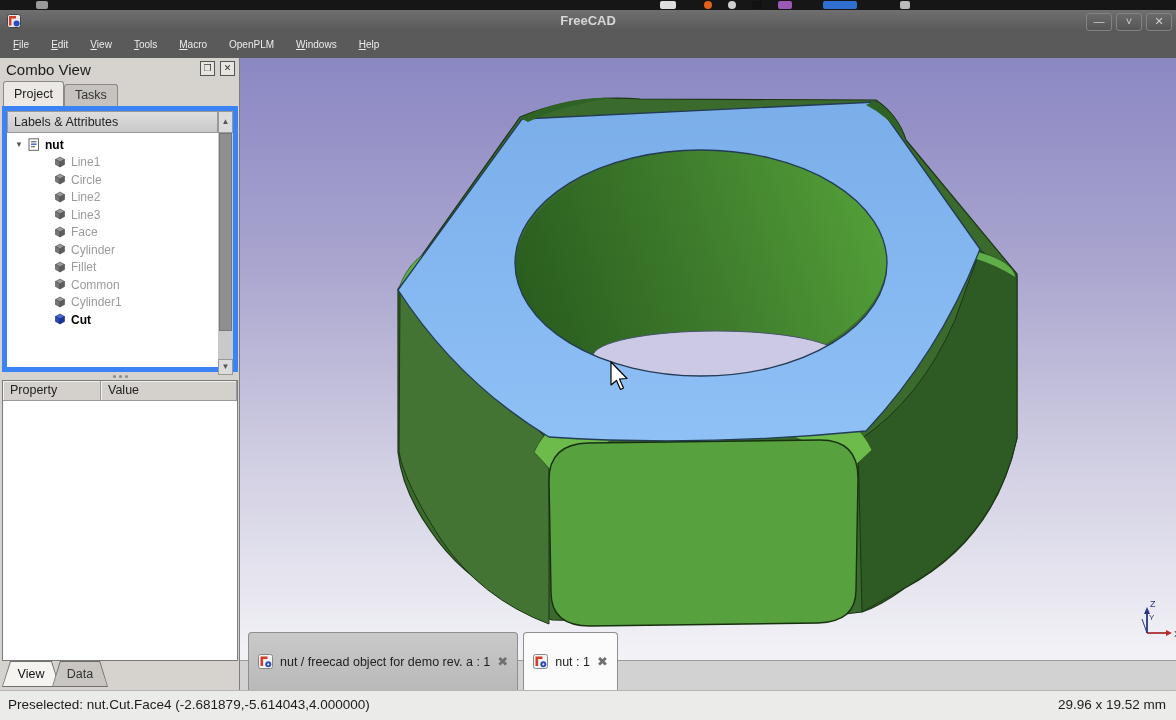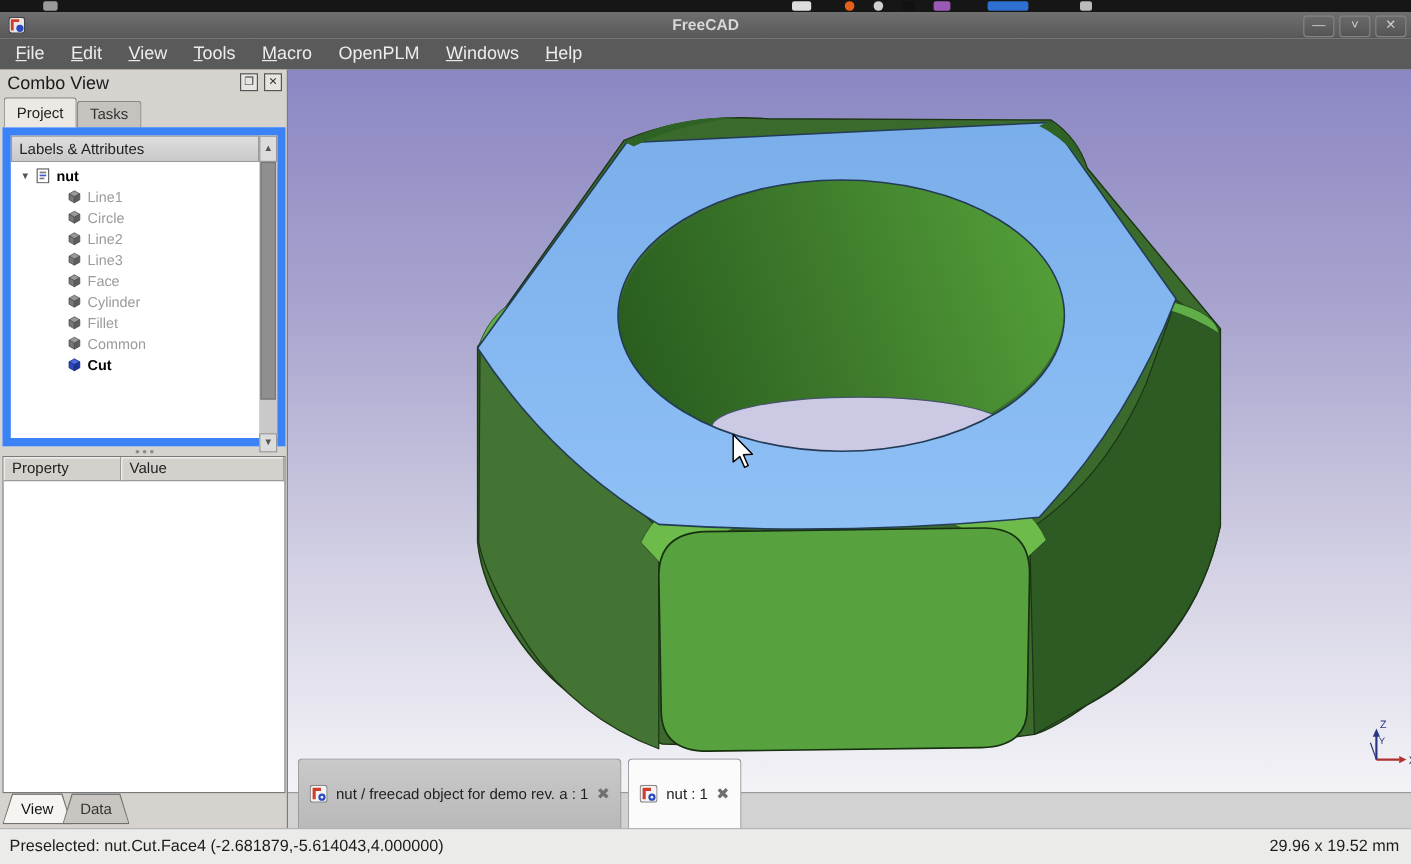--- a/index.html
+++ b/index.html
@@ -14,37 +14,37 @@
   #titlebar .app-icon{position:absolute;left:7px;top:4px;width:14px;height:14px;}
   #titlebar .win-title{position:absolute;left:0;right:0;top:3px;text-align:center;
             color:#d7d7d7;font-size:13px;font-weight:bold;}
   .win-btns{position:absolute;right:4px;top:3px;display:flex;gap:4px;}
   .win-btn{width:24px;height:16px;border:1px solid #838383;border-radius:3px;
            color:#cfcfcf;font-size:11px;line-height:14px;text-align:center;
            background:linear-gradient(#6a6a6a,#555);}
   
   #menubar{position:absolute;left:0;top:32px;width:1176px;height:26px;background:#5a5a5a;
            display:flex;align-items:center;padding-left:2px;box-sizing:border-box;}
-  .menu-item{color:#ececec;font-size:15px;padding:0 11px;line-height:26px;}
+  .menu-item{color:#ececec;font-size:10px;padding:0 11px;line-height:26px;}
   .menu-item .mn{text-decoration:underline;}
   
   #left-panel{position:absolute;left:0;top:58px;width:240px;height:632px;
               background:#d6d3ce;border-right:1px solid #7d7d7d;box-sizing:border-box;}
   .panel-header{position:absolute;left:0;top:0;width:100%;height:22px;}
   .panel-title{position:absolute;left:6px;top:3px;font-size:15px;color:#1a1a1a;}
   .panel-btns{position:absolute;right:4px;top:3px;display:flex;gap:5px;}
   .panel-btn{width:13px;height:13px;border:1px solid #555;background:#e7e5e1;color:#333;
              font-size:9px;line-height:12px;text-align:center;}
   .panel-tabs{position:absolute;left:3px;top:22px;height:26px;display:flex;align-items:flex-end;}
   .ctab{border:1px solid #8a8a8a;border-bottom:none;border-radius:3px 3px 0 0;
         font-size:12.5px;padding:0 10px;color:#222;}
   .ctab.active{background:#ece9e4;height:24px;line-height:24px;position:relative;z-index:2;}
   .ctab.inactive{background:#c6c3be;height:21px;line-height:21px;color:#333;}
   .tree-wrap{position:absolute;left:2px;top:48px;width:236px;height:266px;background:#fff;
-             border:7px solid #3b82f6;box-sizing:border-box;}
+             border:5px solid #3b82f6;box-sizing:border-box;}
   .tree-header-row{display:flex;height:22px;}
   .tree-header{flex:1;background:linear-gradient(#dedede,#c9c9c9);border:1px solid #999;
                font-size:12.5px;color:#222;line-height:20px;padding-left:6px;box-sizing:border-box;}
   .scroll-btn{width:15px;height:22px;background:#dcdcdc;border:1px solid #999;
               font-size:8px;color:#555;text-align:center;line-height:20px;box-sizing:border-box;}
   .tree-body{display:flex;height:242px;}
   .tree-rows{flex:1;padding-top:3px;}
   .tree-scroll{width:15px;position:relative;background:#c9c9c9;}
   .tree-thumb{position:absolute;left:1px;right:1px;top:0;height:196px;background:#8f8f8f;
               border:1px solid #777;}
@@ -220,20 +220,28 @@
               <span>Fillet</span>
             </div>
             <div class="tree-row child grayed">
               <svg class="ticon" viewBox="0 0 14 13">
                 <polygon points="7,1 11.5,3.5 7,6 2.5,3.5" fill="#9a9a9a" stroke="#4a4a4a" stroke-width="0.6"></polygon>
                 <polygon points="2.5,3.5 7,6 7,11 2.5,8.5" fill="#777777" stroke="#4a4a4a" stroke-width="0.6"></polygon>
                 <polygon points="11.5,3.5 7,6 7,11 11.5,8.5" fill="#5e5e5e" stroke="#4a4a4a" stroke-width="0.6"></polygon>
               </svg>
               <span>Common</span>
             </div>
+            <div class="tree-row child grayed">
+              <svg class="ticon" viewBox="0 0 14 13">
+                <polygon points="7,1 11.5,3.5 7,6 2.5,3.5" fill="#9a9a9a" stroke="#4a4a4a" stroke-width="0.6"></polygon>
+                <polygon points="2.5,3.5 7,6 7,11 2.5,8.5" fill="#777777" stroke="#4a4a4a" stroke-width="0.6"></polygon>
+                <polygon points="11.5,3.5 7,6 7,11 11.5,8.5" fill="#5e5e5e" stroke="#4a4a4a" stroke-width="0.6"></polygon>
+              </svg>
+              <span>Cylinder1</span>
+            </div>
             <div class="tree-row child selected">
               <svg class="ticon" viewBox="0 0 14 13">
                 <polygon points="7,1 11.5,3.5 7,6 2.5,3.5" fill="#4a6ae0" stroke="#122568" stroke-width="0.6"></polygon>
                 <polygon points="2.5,3.5 7,6 7,11 2.5,8.5" fill="#2b49c0" stroke="#122568" stroke-width="0.6"></polygon>
                 <polygon points="11.5,3.5 7,6 7,11 11.5,8.5" fill="#1b349c" stroke="#122568" stroke-width="0.6"></polygon>
               </svg>
               <span>Cut</span>
             </div>
           </div>
       </div>

